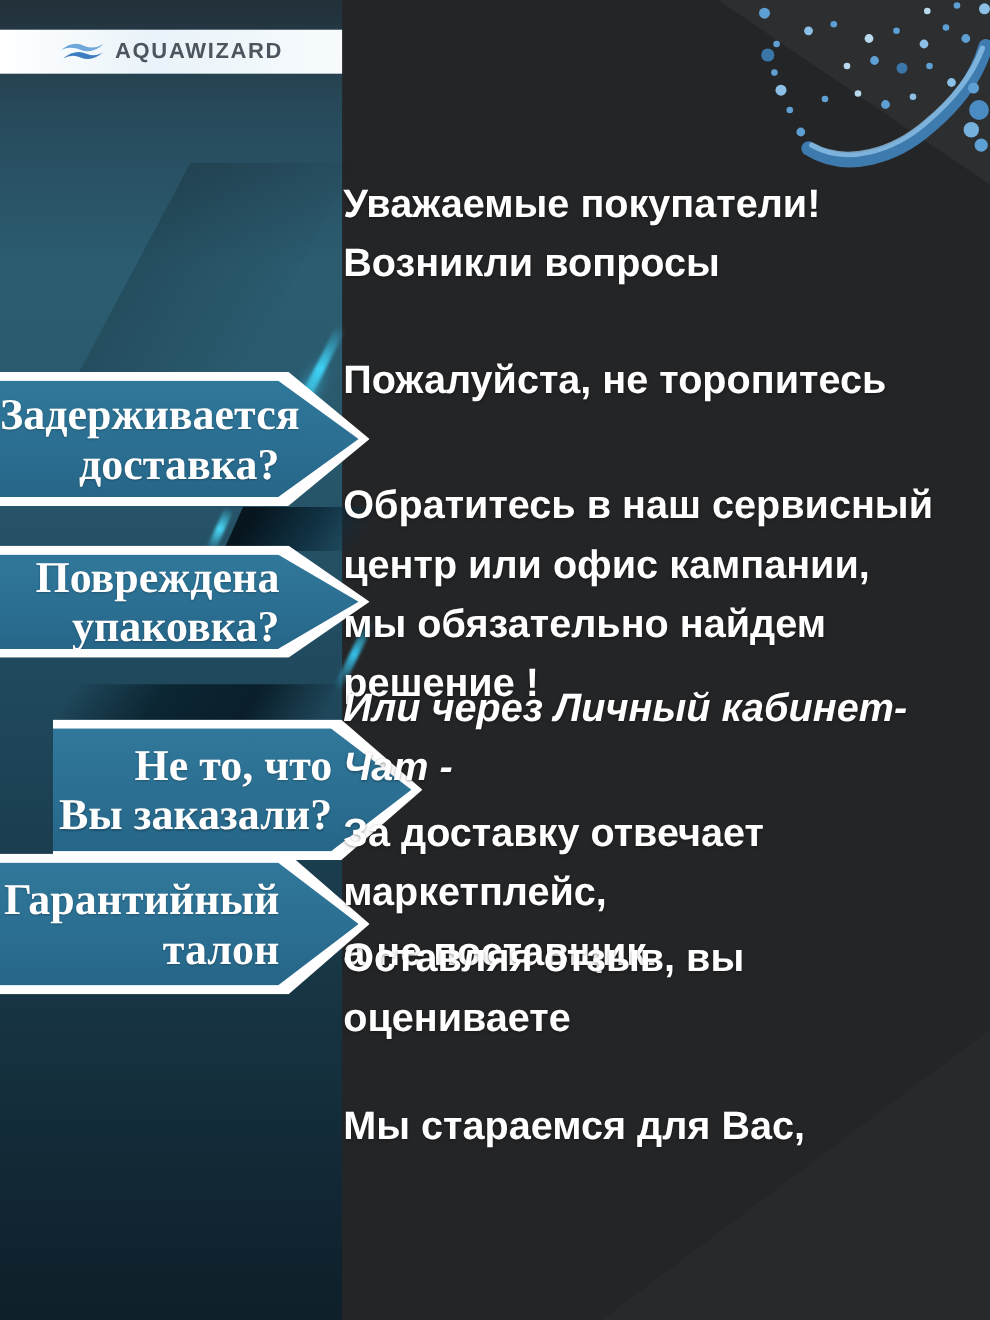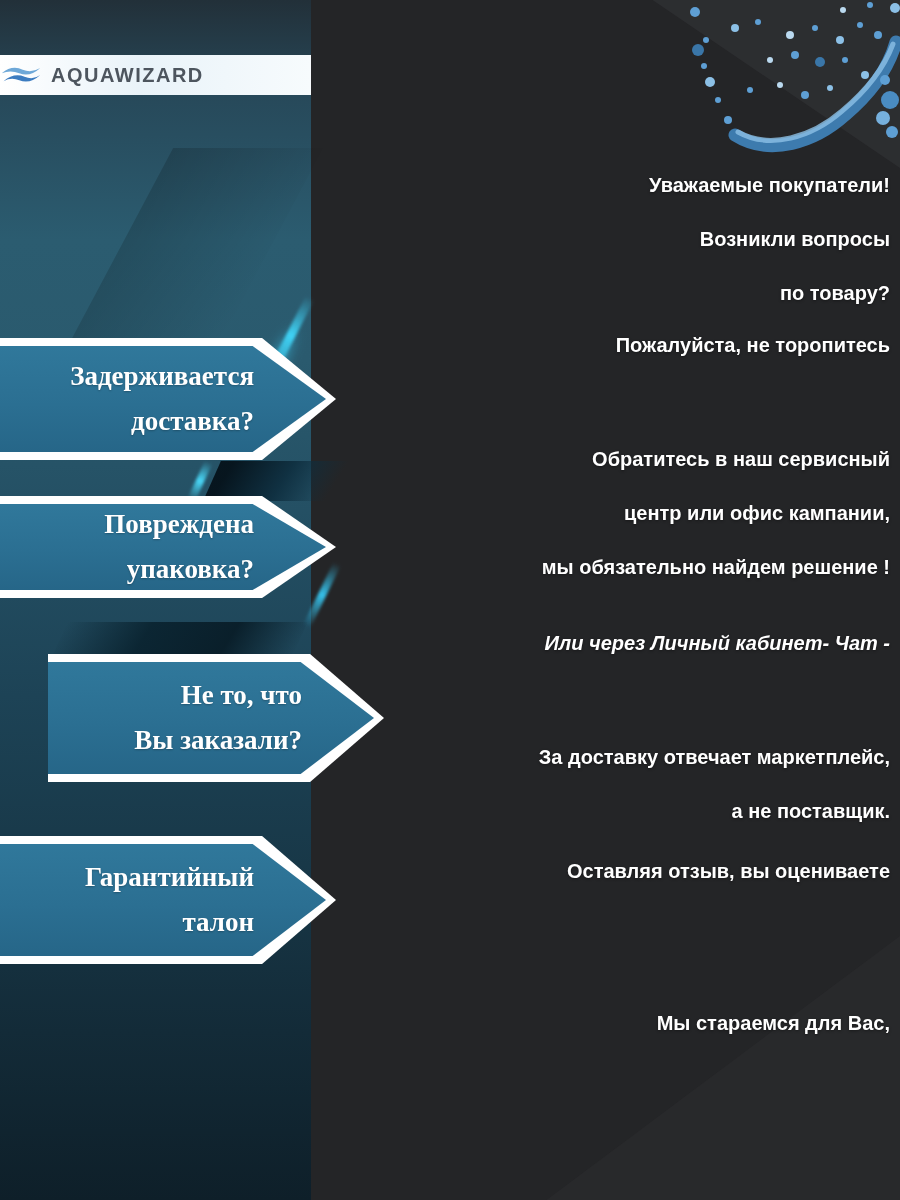--- a/index.html
+++ b/index.html
@@ -29,40 +29,40 @@
   .streak.s3{left:318px;top:560px;width:8px;height:70px;transform:rotate(26deg);
     background:linear-gradient(180deg,rgba(0,0,0,0),#35bfe8 50%,rgba(0,0,0,0));}
   .wedge{position:absolute;background:linear-gradient(100deg,#041018 10%,#0e2e3f 55%,rgba(29,79,104,0) 95%);}
   .wedge.w1{left:212px;top:461px;width:128px;height:40px;transform:skewX(-24deg);opacity:.92;}
   .wedge.w2{left:60px;top:622px;width:240px;height:34px;transform:skewX(-24deg);opacity:.85;
     background:linear-gradient(100deg,rgba(4,16,24,0) 0%,#08202c 35%,#061822 70%,rgba(29,79,104,0) 100%);}
   .wedge.w3{left:120px;top:148px;width:150px;height:200px;transform:skewX(-28deg);opacity:.25;
     background:linear-gradient(100deg,rgba(0,0,0,.7),rgba(0,0,0,0));}
 
   
-  .logo-bar{position:absolute;left:0;top:55px;width:311px;height:40px;
+  .logo-bar{position:absolute;left:0;top:27px;width:311px;height:40px;
     background:linear-gradient(90deg,#ffffff,#e9f3f9 45%,#f7fbfd);
-    display:flex;align-items:center;gap:9px;}
+    display:flex;align-items:center;justify-content:center;gap:9px;}
   .logo-text{color:#4d555e;font-size:20px;font-weight:bold;letter-spacing:1.5px;}
 
   
   .banner{position:absolute;left:0;width:336px;}
   .banner .outer{position:absolute;inset:0;background:#ffffff;
     clip-path:polygon(0 0,78% 0,100% 50%,78% 100%,0 100%);}
   .banner .inner{position:absolute;left:0;top:8px;right:10px;bottom:8px;
     clip-path:polygon(0 0,77.5% 0,100% 50%,77.5% 100%,0 100%);
     background:linear-gradient(180deg,#30789b 0%,#2b6f92 55%,#266688 100%);
     display:flex;flex-direction:column;justify-content:center;}
   .banner .txt{text-align:right;padding-right:72px;color:#ffffff;
     font-family:"Liberation Serif","DejaVu Serif",serif;font-weight:bold;
-    font-size:27px;line-height:45px;text-shadow:0 1px 2px rgba(0,0,0,.25);}
+    font-size:40px;line-height:45px;text-shadow:0 1px 2px rgba(0,0,0,.25);}
 
   
-  .msg{position:absolute;left:342px;width:548px;text-align:right;color:#ffffff;
-    font-size:20px;font-weight:bold;line-height:54px;
+  .msg{position:absolute;left:312px;width:548px;color:#ffffff;
+    font-size:36px;font-weight:bold;line-height:54px;
     text-shadow:0 1px 3px rgba(0,0,0,.4);}
 
   
   .splash{position:absolute;left:640px;top:0;width:260px;height:170px;}
 </style>
 </head>
 <body>
 
 <div class="left-panel"></div>
 <div class="right-panel"></div>
@@ -145,34 +145,33 @@
 <div class="banner" style="top:654px;height:128px;margin-left:48px;">
   <div class="outer"></div>
   <div class="inner">
     <div class="txt">
       <div>Не то, что</div>
       <div>Вы заказали?</div>
     </div>
   </div>
 </div>
 
-<div class="banner" style="top:836px;height:128px;">
+<div class="banner" style="top:776px;height:128px;">
   <div class="outer"></div>
   <div class="inner">
     <div class="txt">
       <div>Гарантийный</div>
       <div>талон</div>
     </div>
   </div>
 </div>
 
 <div class="msg" style="top:158px;">
   <div>Уважаемые покупатели!</div>
   <div>Возникли вопросы</div>
-  <div>по товару?</div>
 </div>
 
 <div class="msg" style="top:318px;">
   <div>Пожалуйста, не торопитесь</div>
 </div>
 
 <div class="msg" style="top:432px;">
   <div>Обратитесь в наш сервисный</div>
   <div>центр или офис кампании,</div>
   <div>мы обязательно найдем решение !</div>

